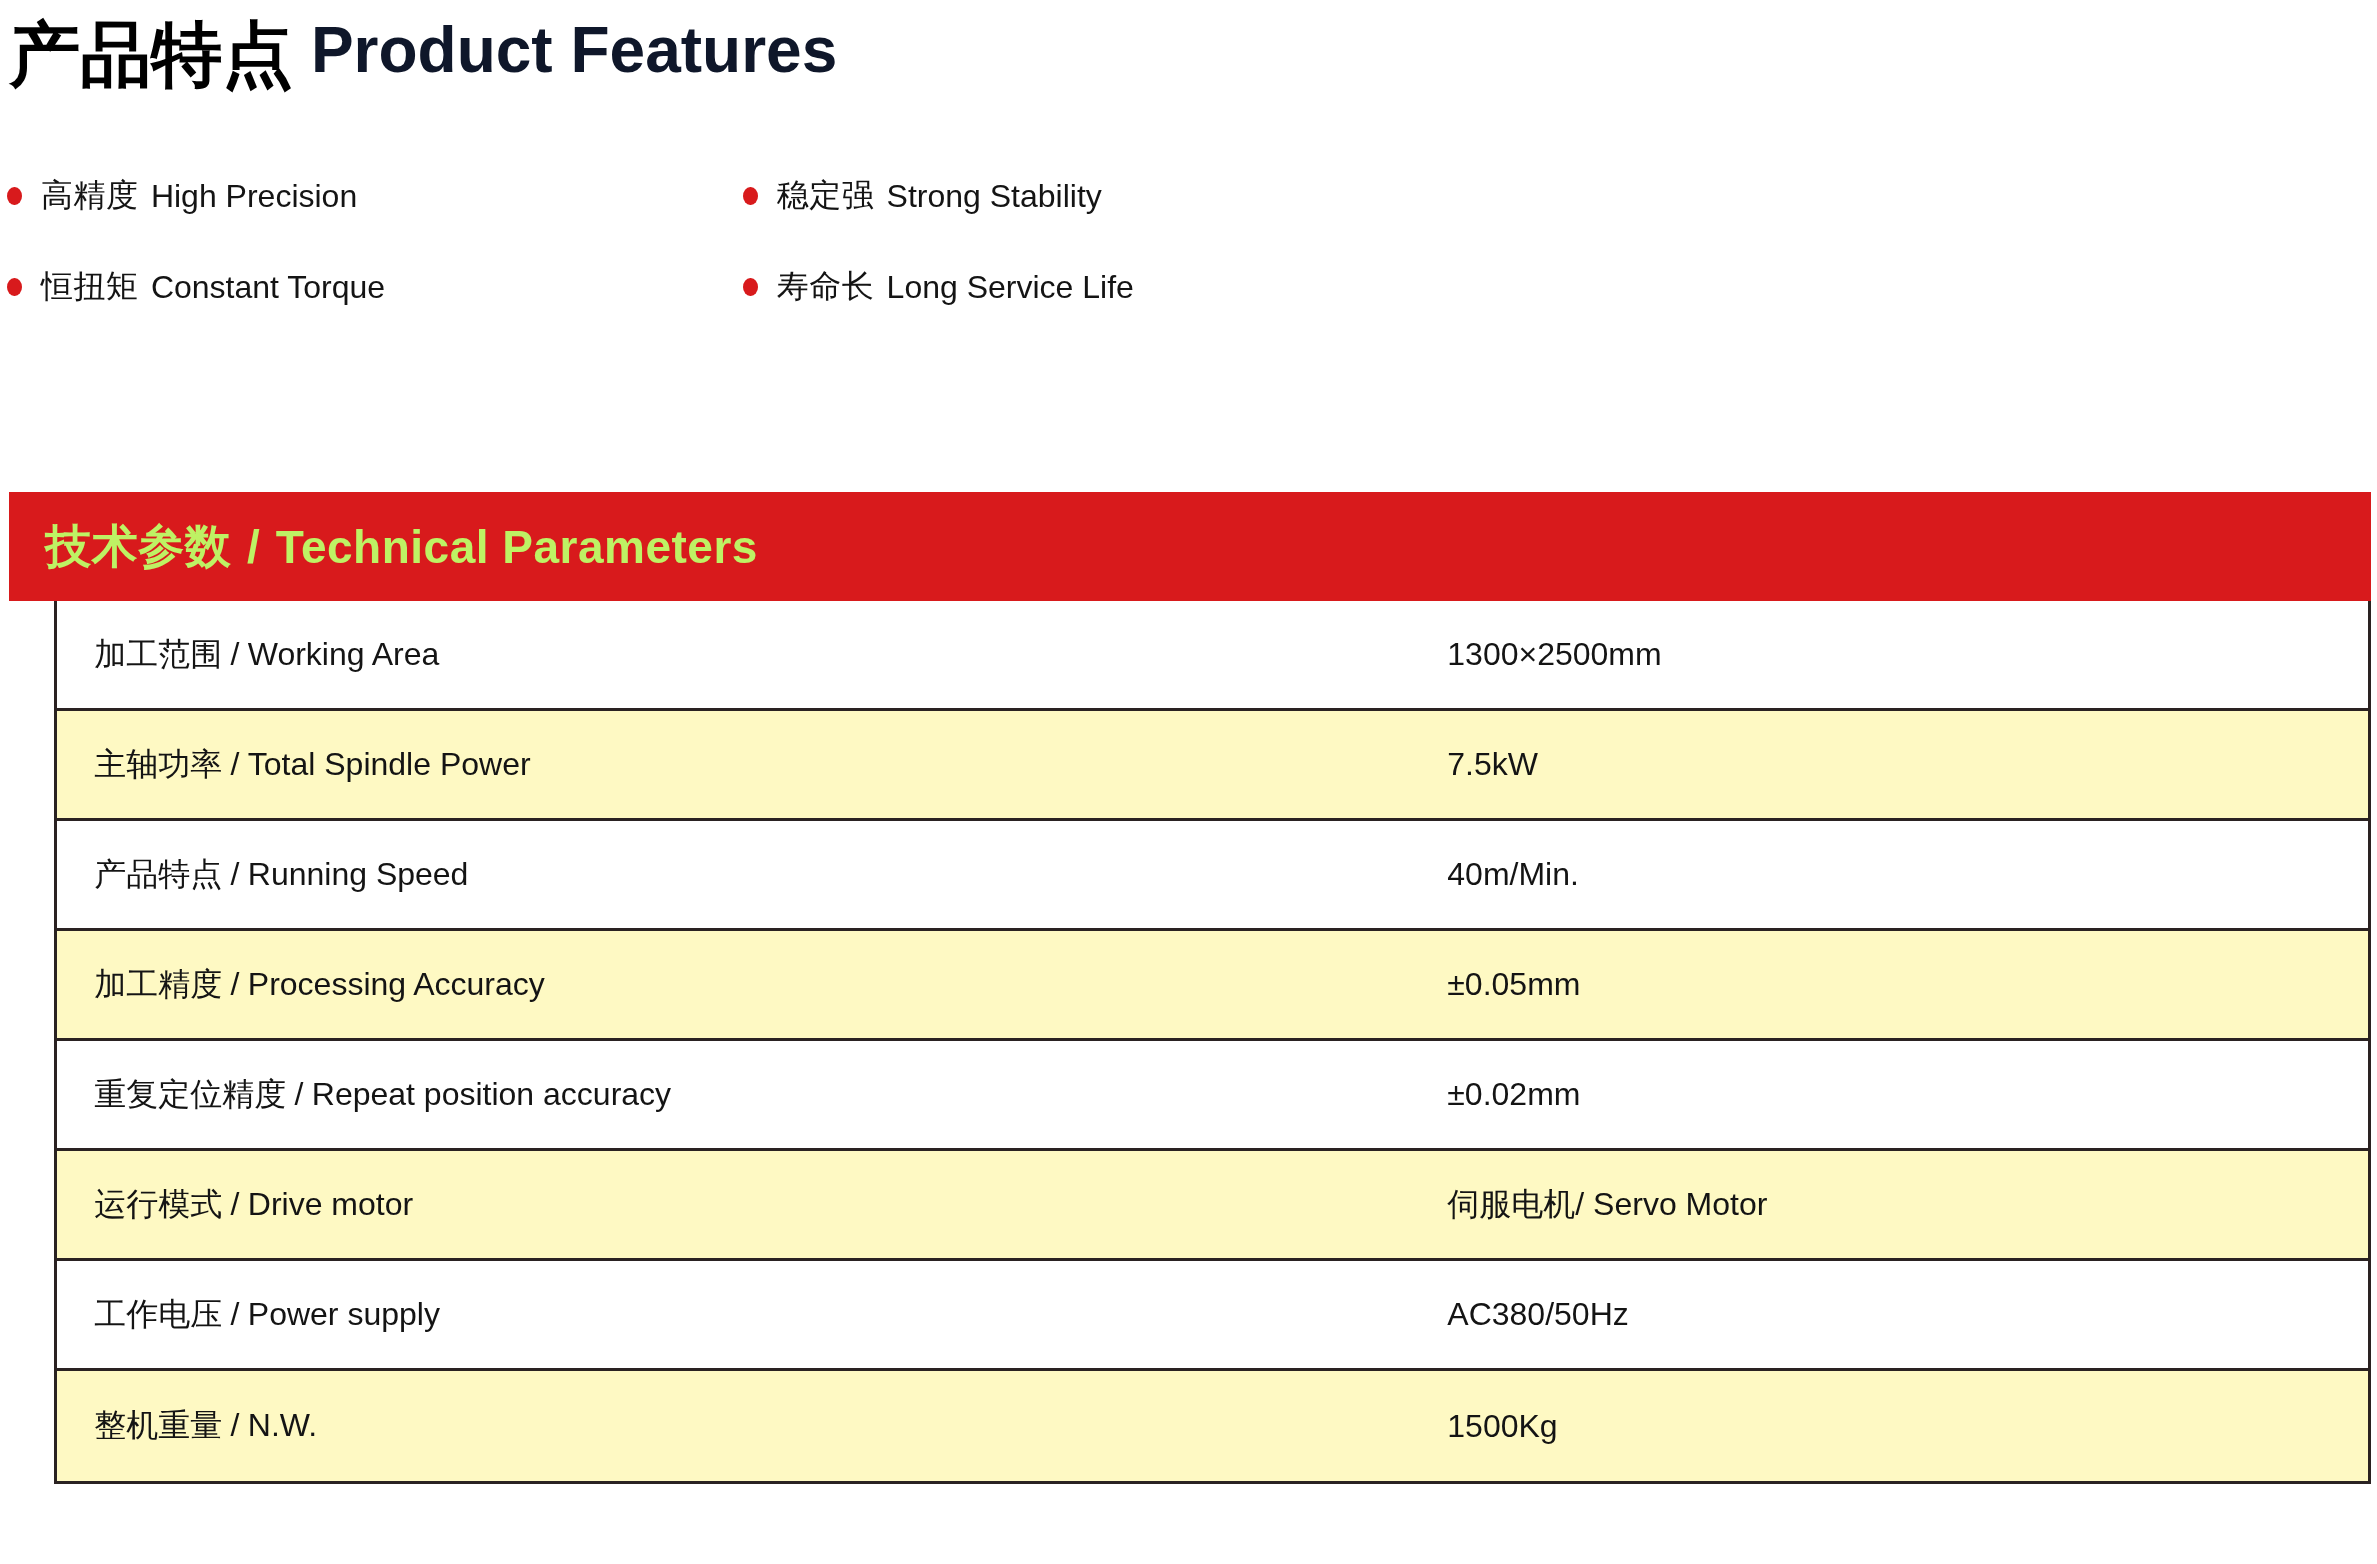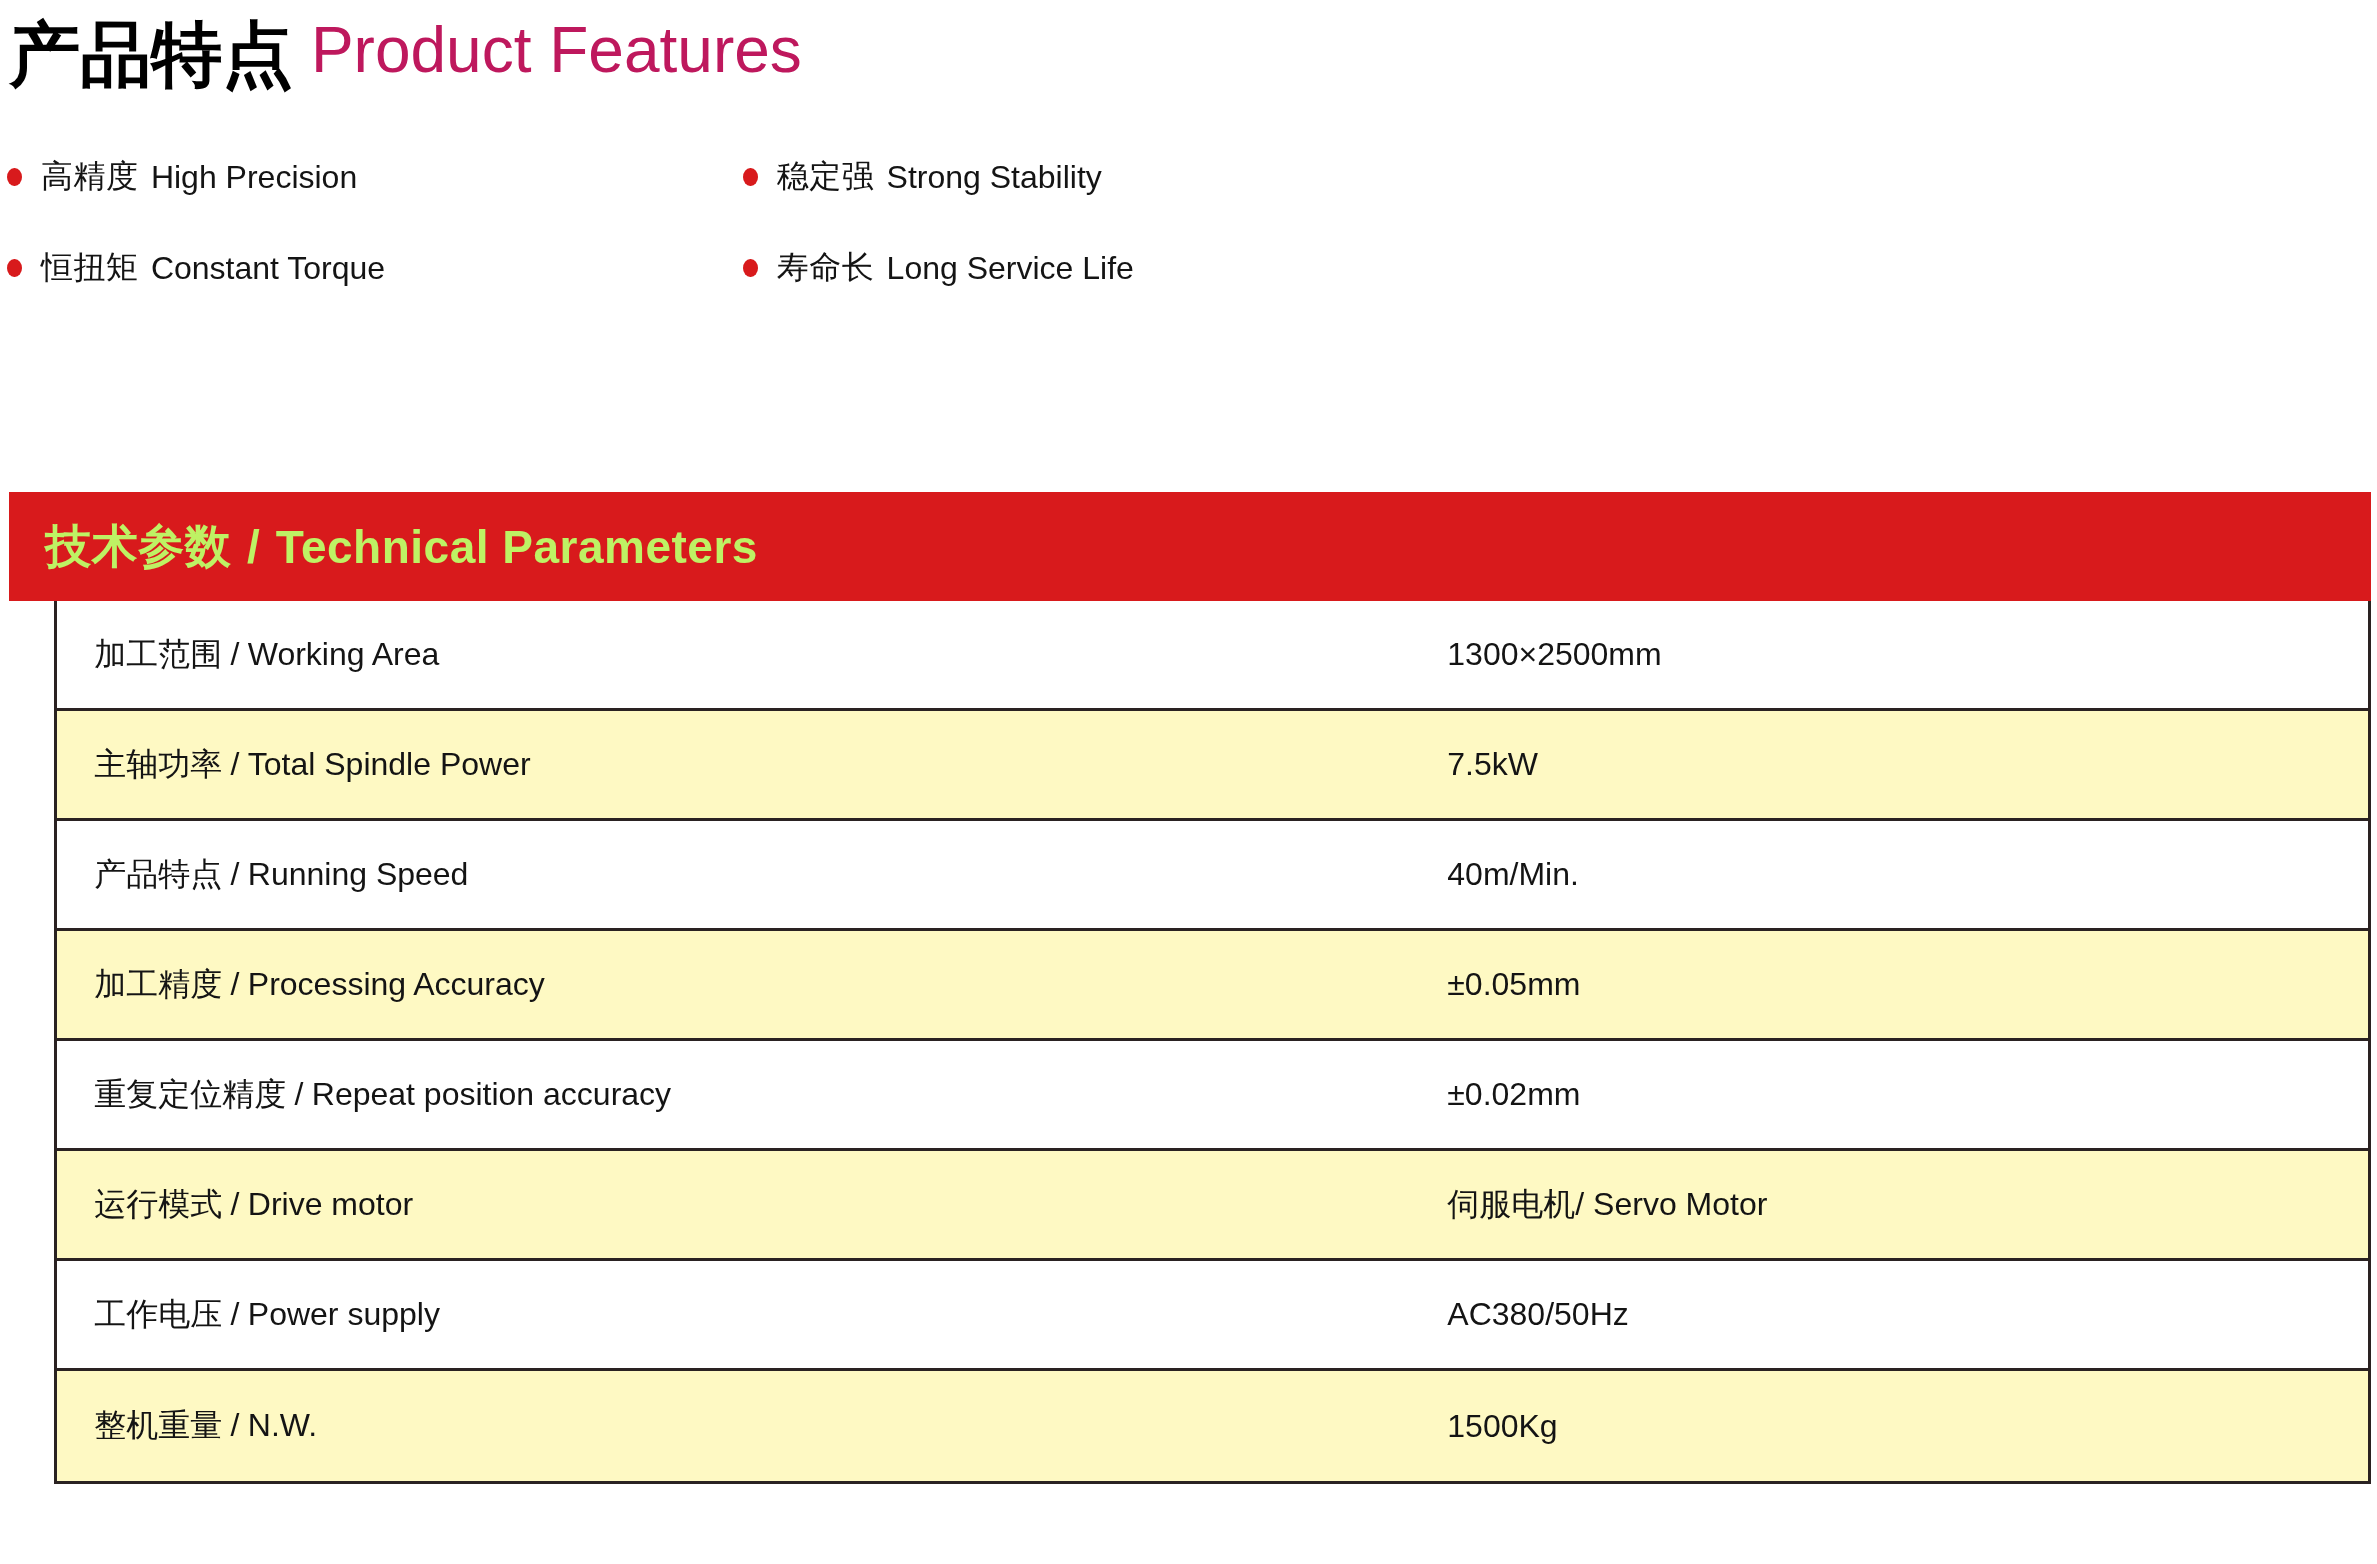--- a/index.html
+++ b/index.html
@@ -27,31 +27,31 @@
   }
   .page-title .cn {
     font-size: 71px;
     font-weight: 700;
     letter-spacing: 0px;
     color: #000000;
     line-height: 1.15;
   }
   .page-title .en {
     font-size: 64px;
-    font-weight: 400;
-    color: #be185d;
+    font-weight: 700;
+    color: #0f172a;
     margin-left: 17.6px;
     line-height: 1.15;
   }
 
   
   .features {
     position: absolute;
     left: 0;
-    top: 155px;
+    top: 174px;
     width: 2321px;
   }
   .feature-row {
     position: relative;
     height: 91px;
   }
   .feature-item {
     position: absolute;
     display: flex;
     align-items: center;

